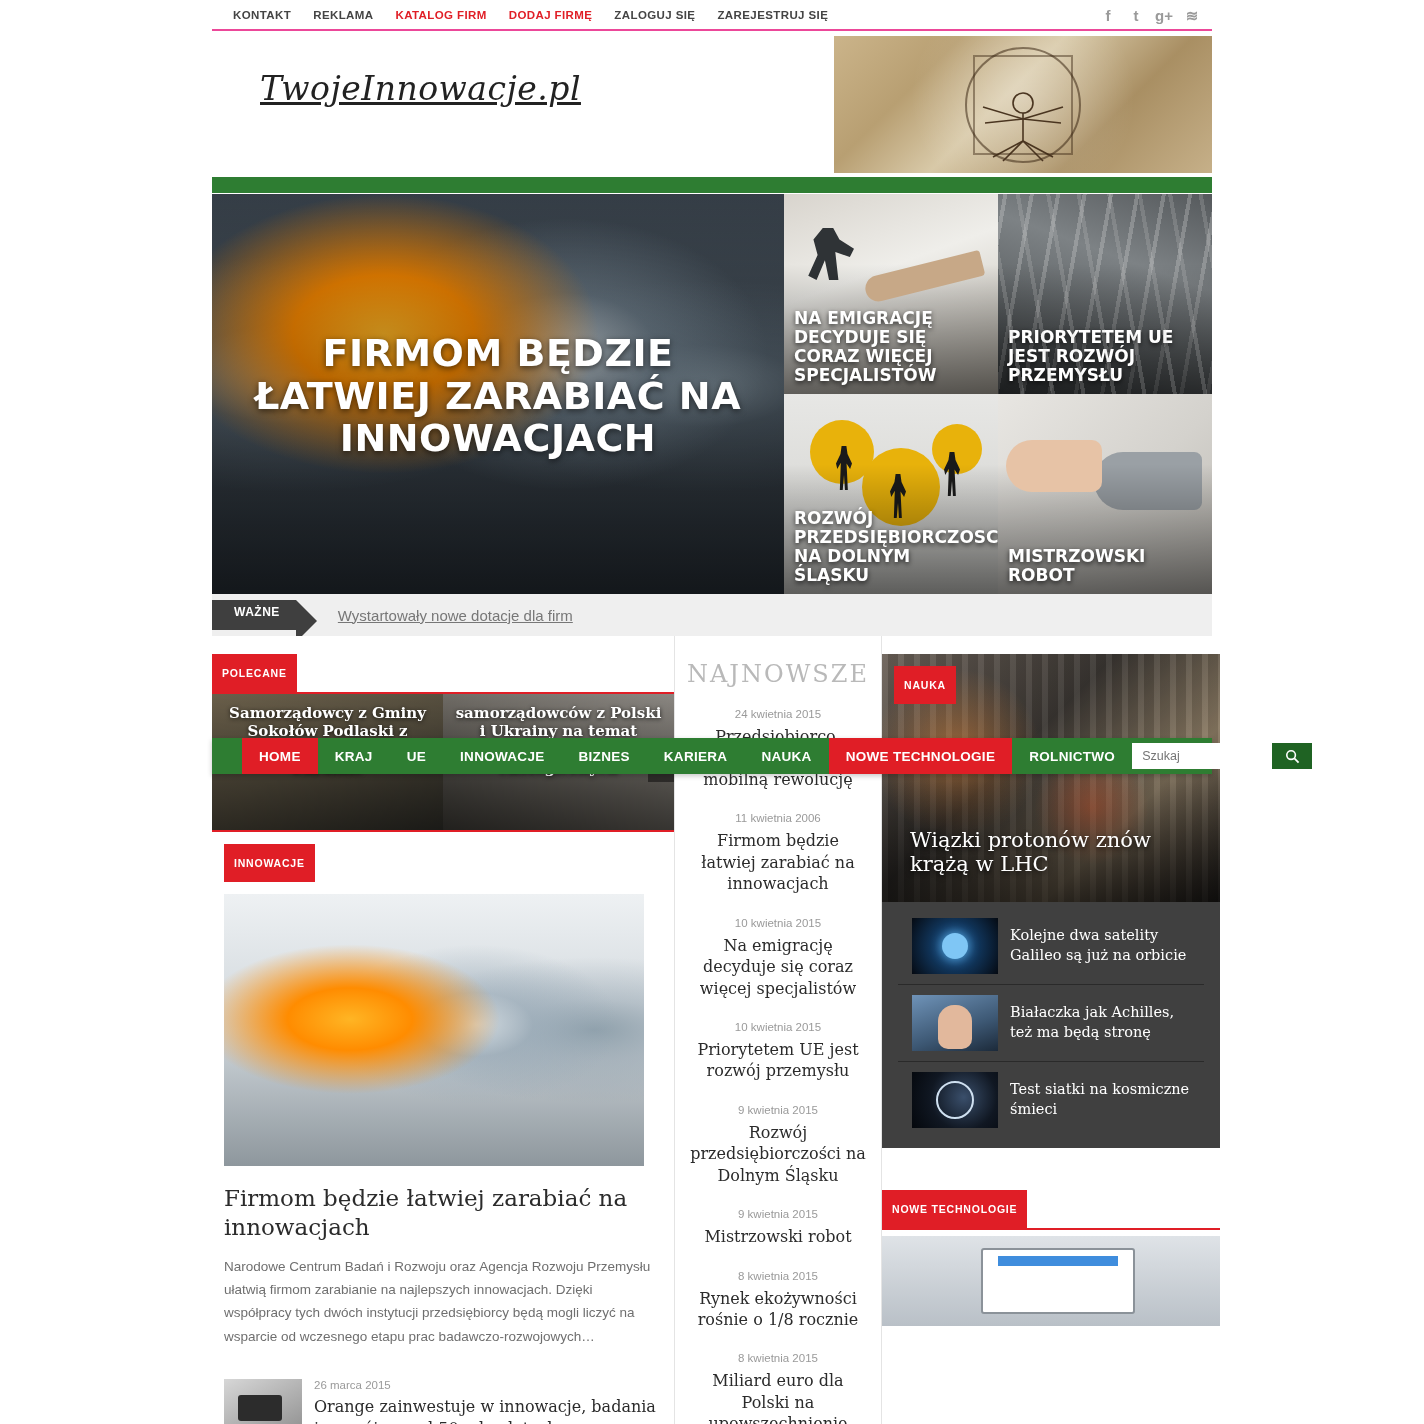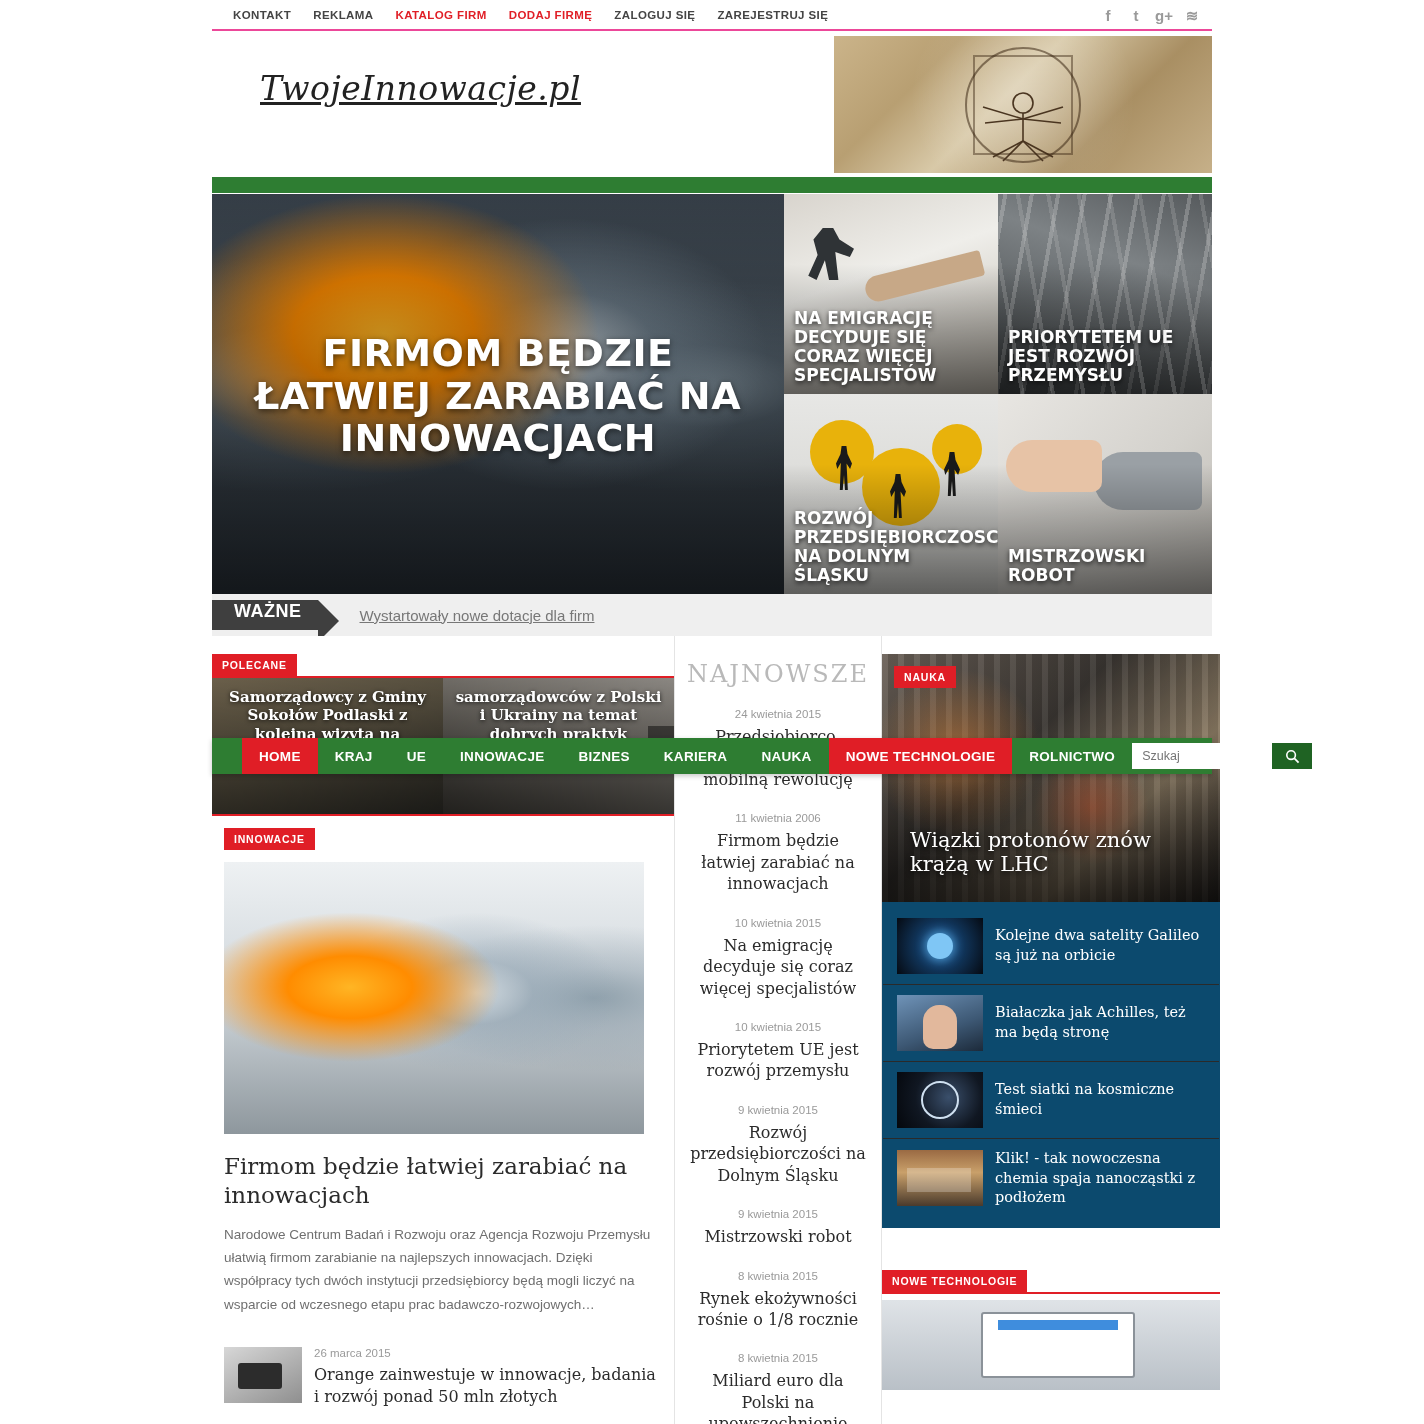--- a/index.html
+++ b/index.html
@@ -124,39 +124,39 @@
   .cell-robot:before{content:"";position:absolute;right:10px;top:58px;width:108px;height:58px;background:#9aa0a5;border-radius:30px 8px 8px 30px;}
   .cell-robot:after{content:"";position:absolute;left:8px;top:46px;width:96px;height:52px;background:#e7c3a6;border-radius:26px 10px 10px 26px;}
 
   
   .wazne-bar {
     width: 1000px; margin: 0 auto; height: 42px; background: #efefef;
     display: flex; align-items: center; position: relative;
   }
   .wazne-tag {
     background: #3f3f3f; color: #fff; height: 30px; display: flex; align-items: center;
-    padding: 0 16px 7px 22px; font-size: 18px; font-weight: bold; letter-spacing: .5px;
+    padding: 0 16px 7px 22px; font-size: 12px; font-weight: bold; letter-spacing: .5px;
     position: relative;
   }
   .wazne-tag:after {
     content:""; position:absolute; right:-21px; top:0; border-left: 21px solid #3f3f3f;
     border-top: 21px solid transparent; border-bottom: 21px solid transparent;
   }
   .wazne-text { margin-left: 42px; color: #777; font-size: 15px; }
 
   
   .content { width: 1000px; margin: 0 auto; display: flex; position: relative; background:#fff; }
   .col-left { width: 462px; padding: 18px 0 0 0; position: relative; }
   .col-mid { width: 208px; border-left: 1px solid #e4e4e4; border-right: 1px solid #e4e4e4; padding-top: 18px; }
   .col-right { width: 330px; padding: 18px 0 0 8px; }
 
   .cat-label {
     display: inline-block; background: #e01e26; color: #fff;
     font-size: 10.5px; font-weight: bold; letter-spacing: .8px;
-    padding: 5px 10px; text-transform: uppercase;
+    padding: 13px 10px; text-transform: uppercase;
   }
   .redline { height: 2px; background: #e01e26; }
 
   .polecane-head { display:flex; align-items:flex-end; }
   .polecane-strip { position: relative; height: 136px; display: flex; }
   .pol-slide { position: relative; flex: 1; overflow: hidden; }
   .pol-slide .ovl { position:absolute; inset:0; background:linear-gradient(180deg, rgba(0,0,0,.25), rgba(0,0,0,.55)); }
   .pol-slide h4 {
     position:absolute; left:8px; right:8px; top:10px; margin:0;
     color:#fff; font-size:15px; line-height:1.22; font-weight:bold; text-align:center;
@@ -208,21 +208,21 @@
     background:
       radial-gradient(circle at 22% 40%, rgba(255,150,60,.45), rgba(0,0,0,0) 28%),
       radial-gradient(circle at 62% 62%, rgba(255,90,40,.4), rgba(0,0,0,0) 22%),
       repeating-linear-gradient(90deg, rgba(255,255,255,.06) 0 6px, rgba(0,0,0,.1) 6px 16px);
   }
   .nauka-top .ovl{position:absolute;inset:0;background:linear-gradient(180deg,rgba(0,0,0,0) 40%,rgba(0,0,0,.65) 100%);}
   .nauka-tag { position:absolute; left:12px; top:12px; z-index:3; }
   .nauka-top h3 { position:absolute; left:16px; right:16px; bottom:14px; margin:12px; z-index:3;
     color:#fff; font-family:"DejaVu Serif", serif; font-size: 21px; font-weight:normal;
     text-shadow: 0 2px 5px rgba(0,0,0,.8); }
-  .nauka-list { background:#0c4a6e; padding: 6px 1px 10px; }
+  .nauka-list { background:#404040; padding: 6px 16px 10px; }
   .nl-item { display:flex; gap:12px; align-items:center; padding: 10px 14px; border-bottom:1px solid #2a2a2a; }
   .nl-item:last-child{border-bottom:none;}
   .nl-thumb { width: 86px; height: 56px; flex:none; overflow:hidden; position:relative; }
   .nl-1 { background: radial-gradient(circle at 50% 50%, #2f6fae 0%, #123a63 40%, #050a12 100%); }
   .nl-1:after{content:"";position:absolute;left:50%;top:50%;transform:translate(-50%,-50%);width:26px;height:26px;border-radius:50%;background:#7fc6f5;box-shadow:0 0 12px #56a9e0;}
   .nl-2 { background: linear-gradient(160deg,#6f93b8 0%, #3d5874 60%, #1c2a3a 100%); }
   .nl-2:after{content:"";position:absolute;left:26px;top:10px;width:34px;height:44px;border-radius:16px 16px 10px 10px;background:#e2b89c;}
   .nl-3 { background: radial-gradient(circle at 60% 45%, #3a4f6b 0%, #101722 55%, #04070c 100%); }
   .nl-3:after{content:"";position:absolute;left:50%;top:50%;transform:translate(-50%,-50%);width:34px;height:34px;border-radius:50%;border:2px solid #cfe0f0;}
   .nl-4 { background: linear-gradient(180deg,#9a6a43 0%, #c9a06a 40%, #4a3a2c 100%); }
@@ -426,24 +426,20 @@
             <div class="nl-thumb nl-1"></div>
             <div class="nl-title">Kolejne dwa satelity Galileo są już na orbicie</div>
           </div>
           <div class="nl-item">
             <div class="nl-thumb nl-2"></div>
             <div class="nl-title">Białaczka jak Achilles, też ma będą stronę</div>
           </div>
           <div class="nl-item">
             <div class="nl-thumb nl-3"></div>
             <div class="nl-title">Test siatki na kosmiczne śmieci</div>
-          </div>
-          <div class="nl-item">
-            <div class="nl-thumb nl-4"></div>
-            <div class="nl-title">Klik! - tak nowoczesna chemia spaja nanocząstki z podłożem</div>
           </div>
         </div>
       </div>
 
       <div class="nt-box">
         <span class="cat-label">NOWE TECHNOLOGIE</span>
         <div class="redline"></div>
         <div class="nt-photo"></div>
       </div>
     </div>

